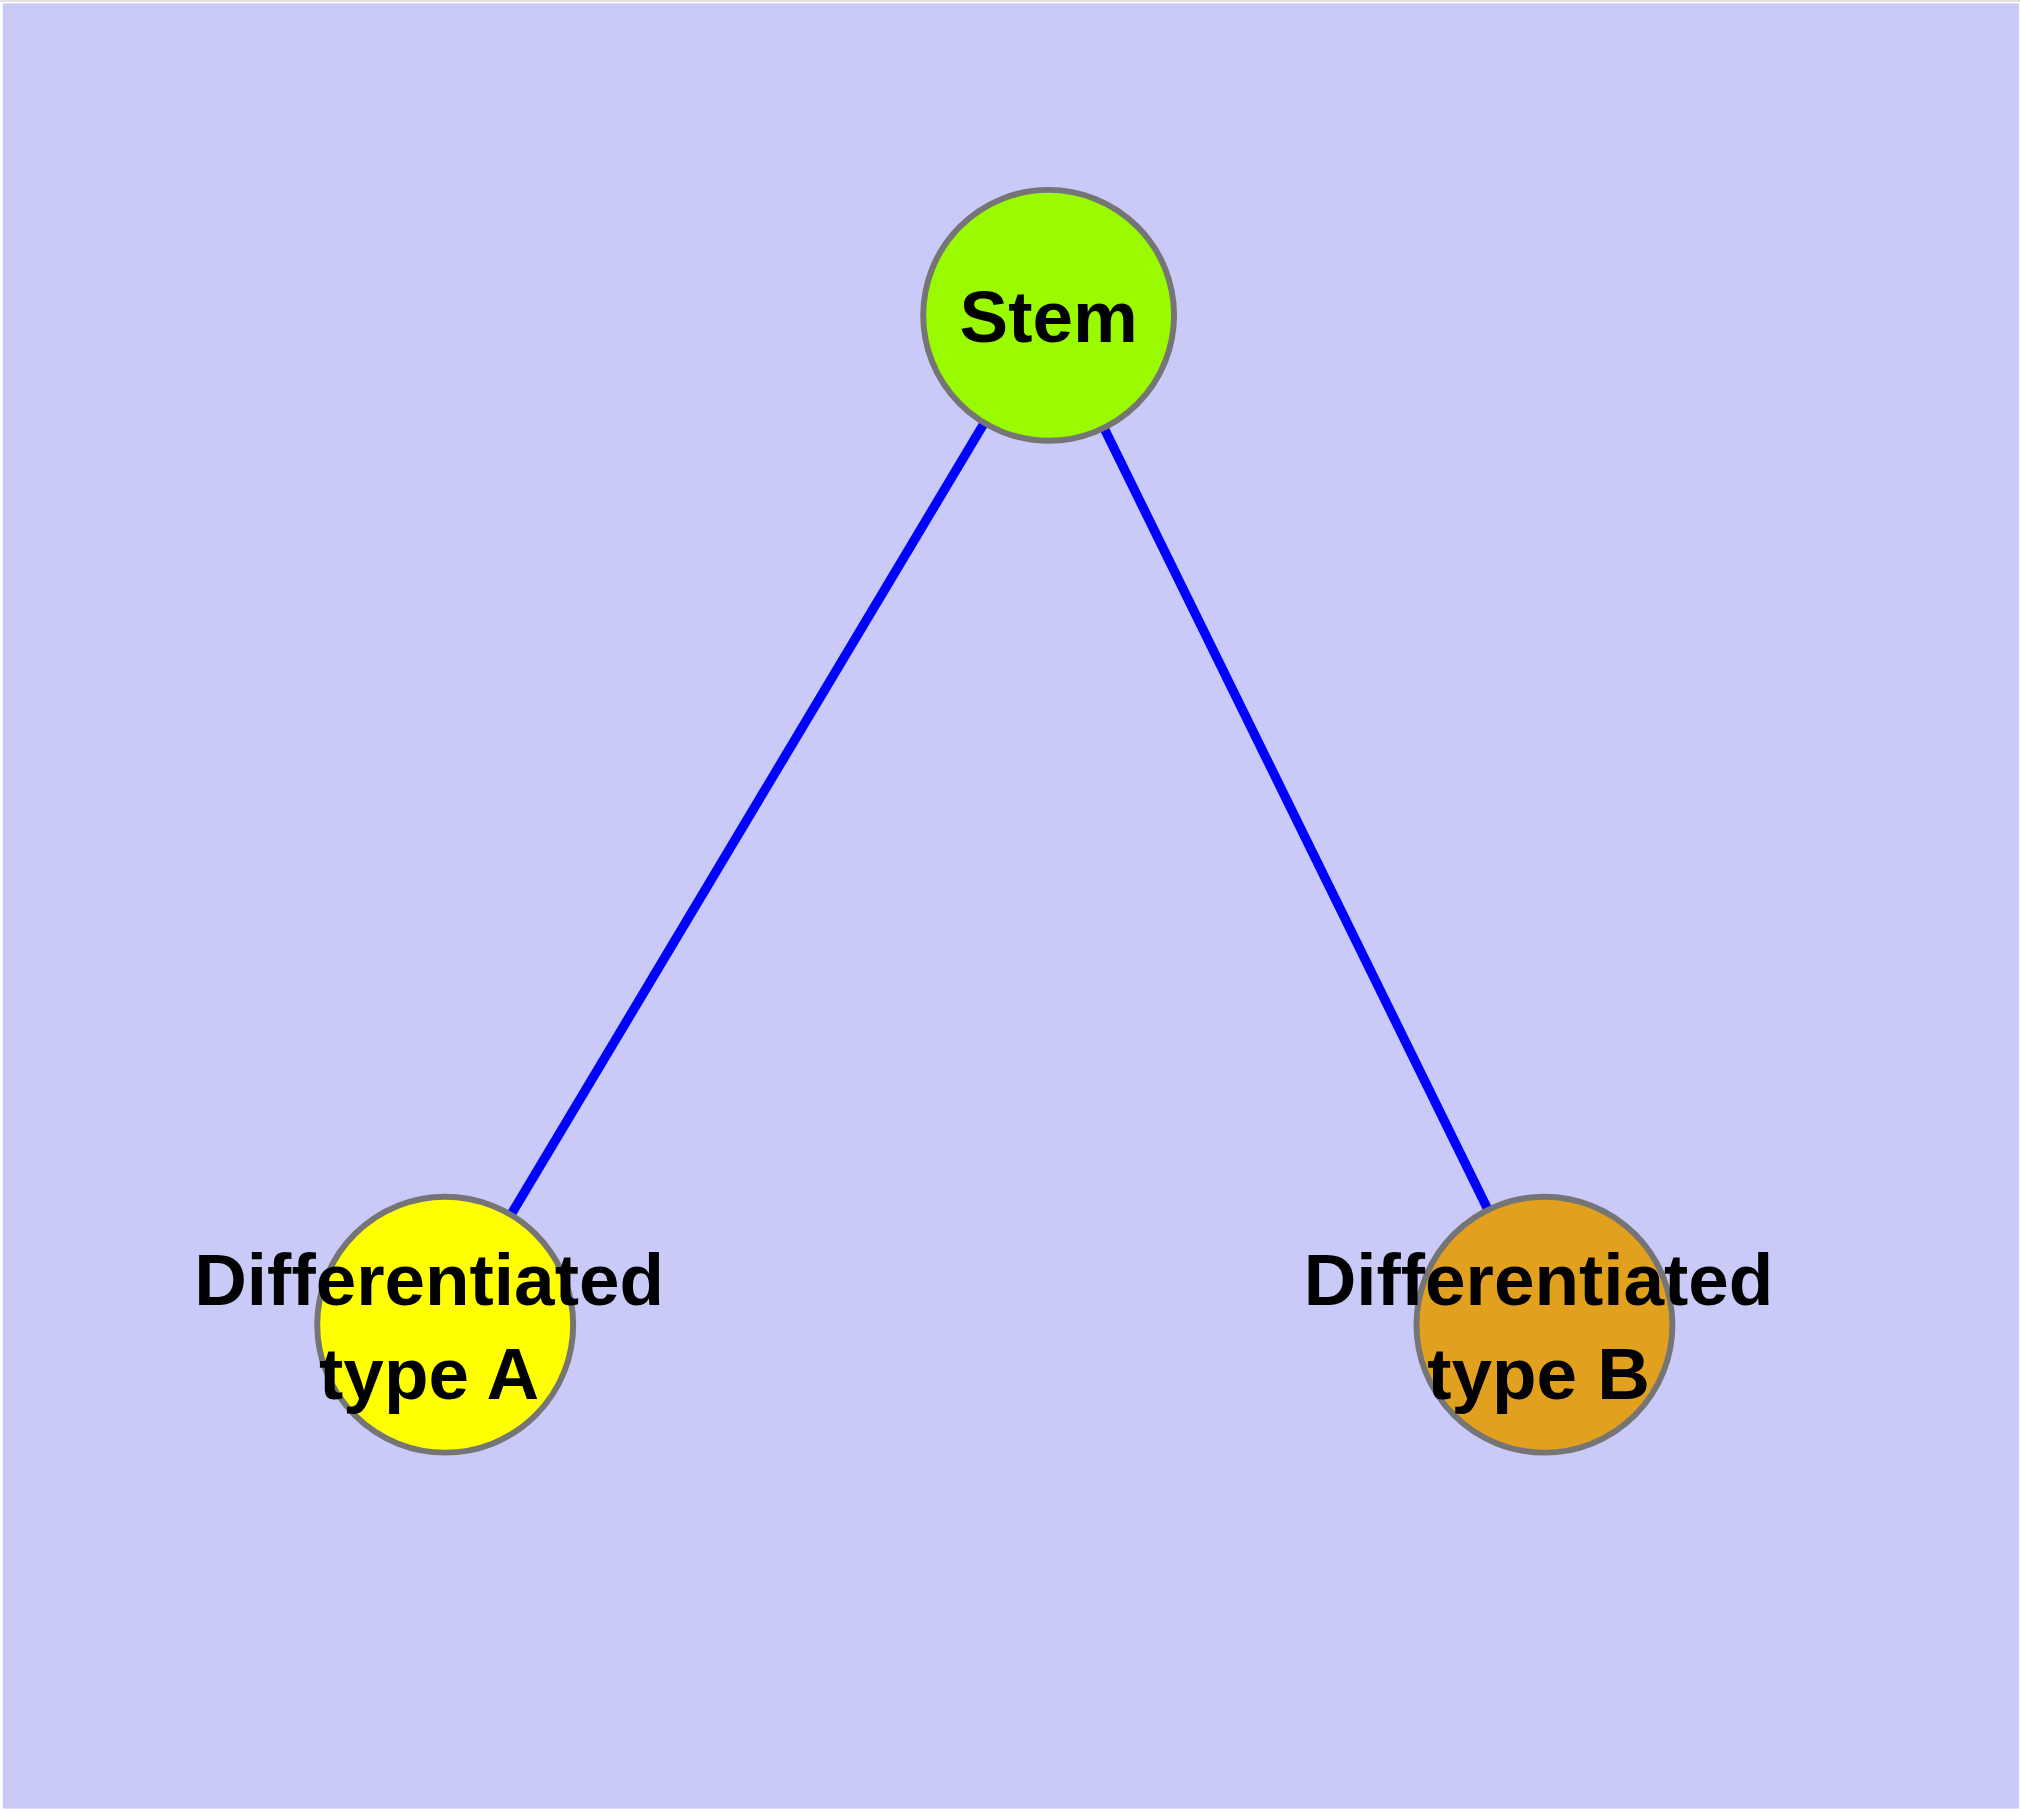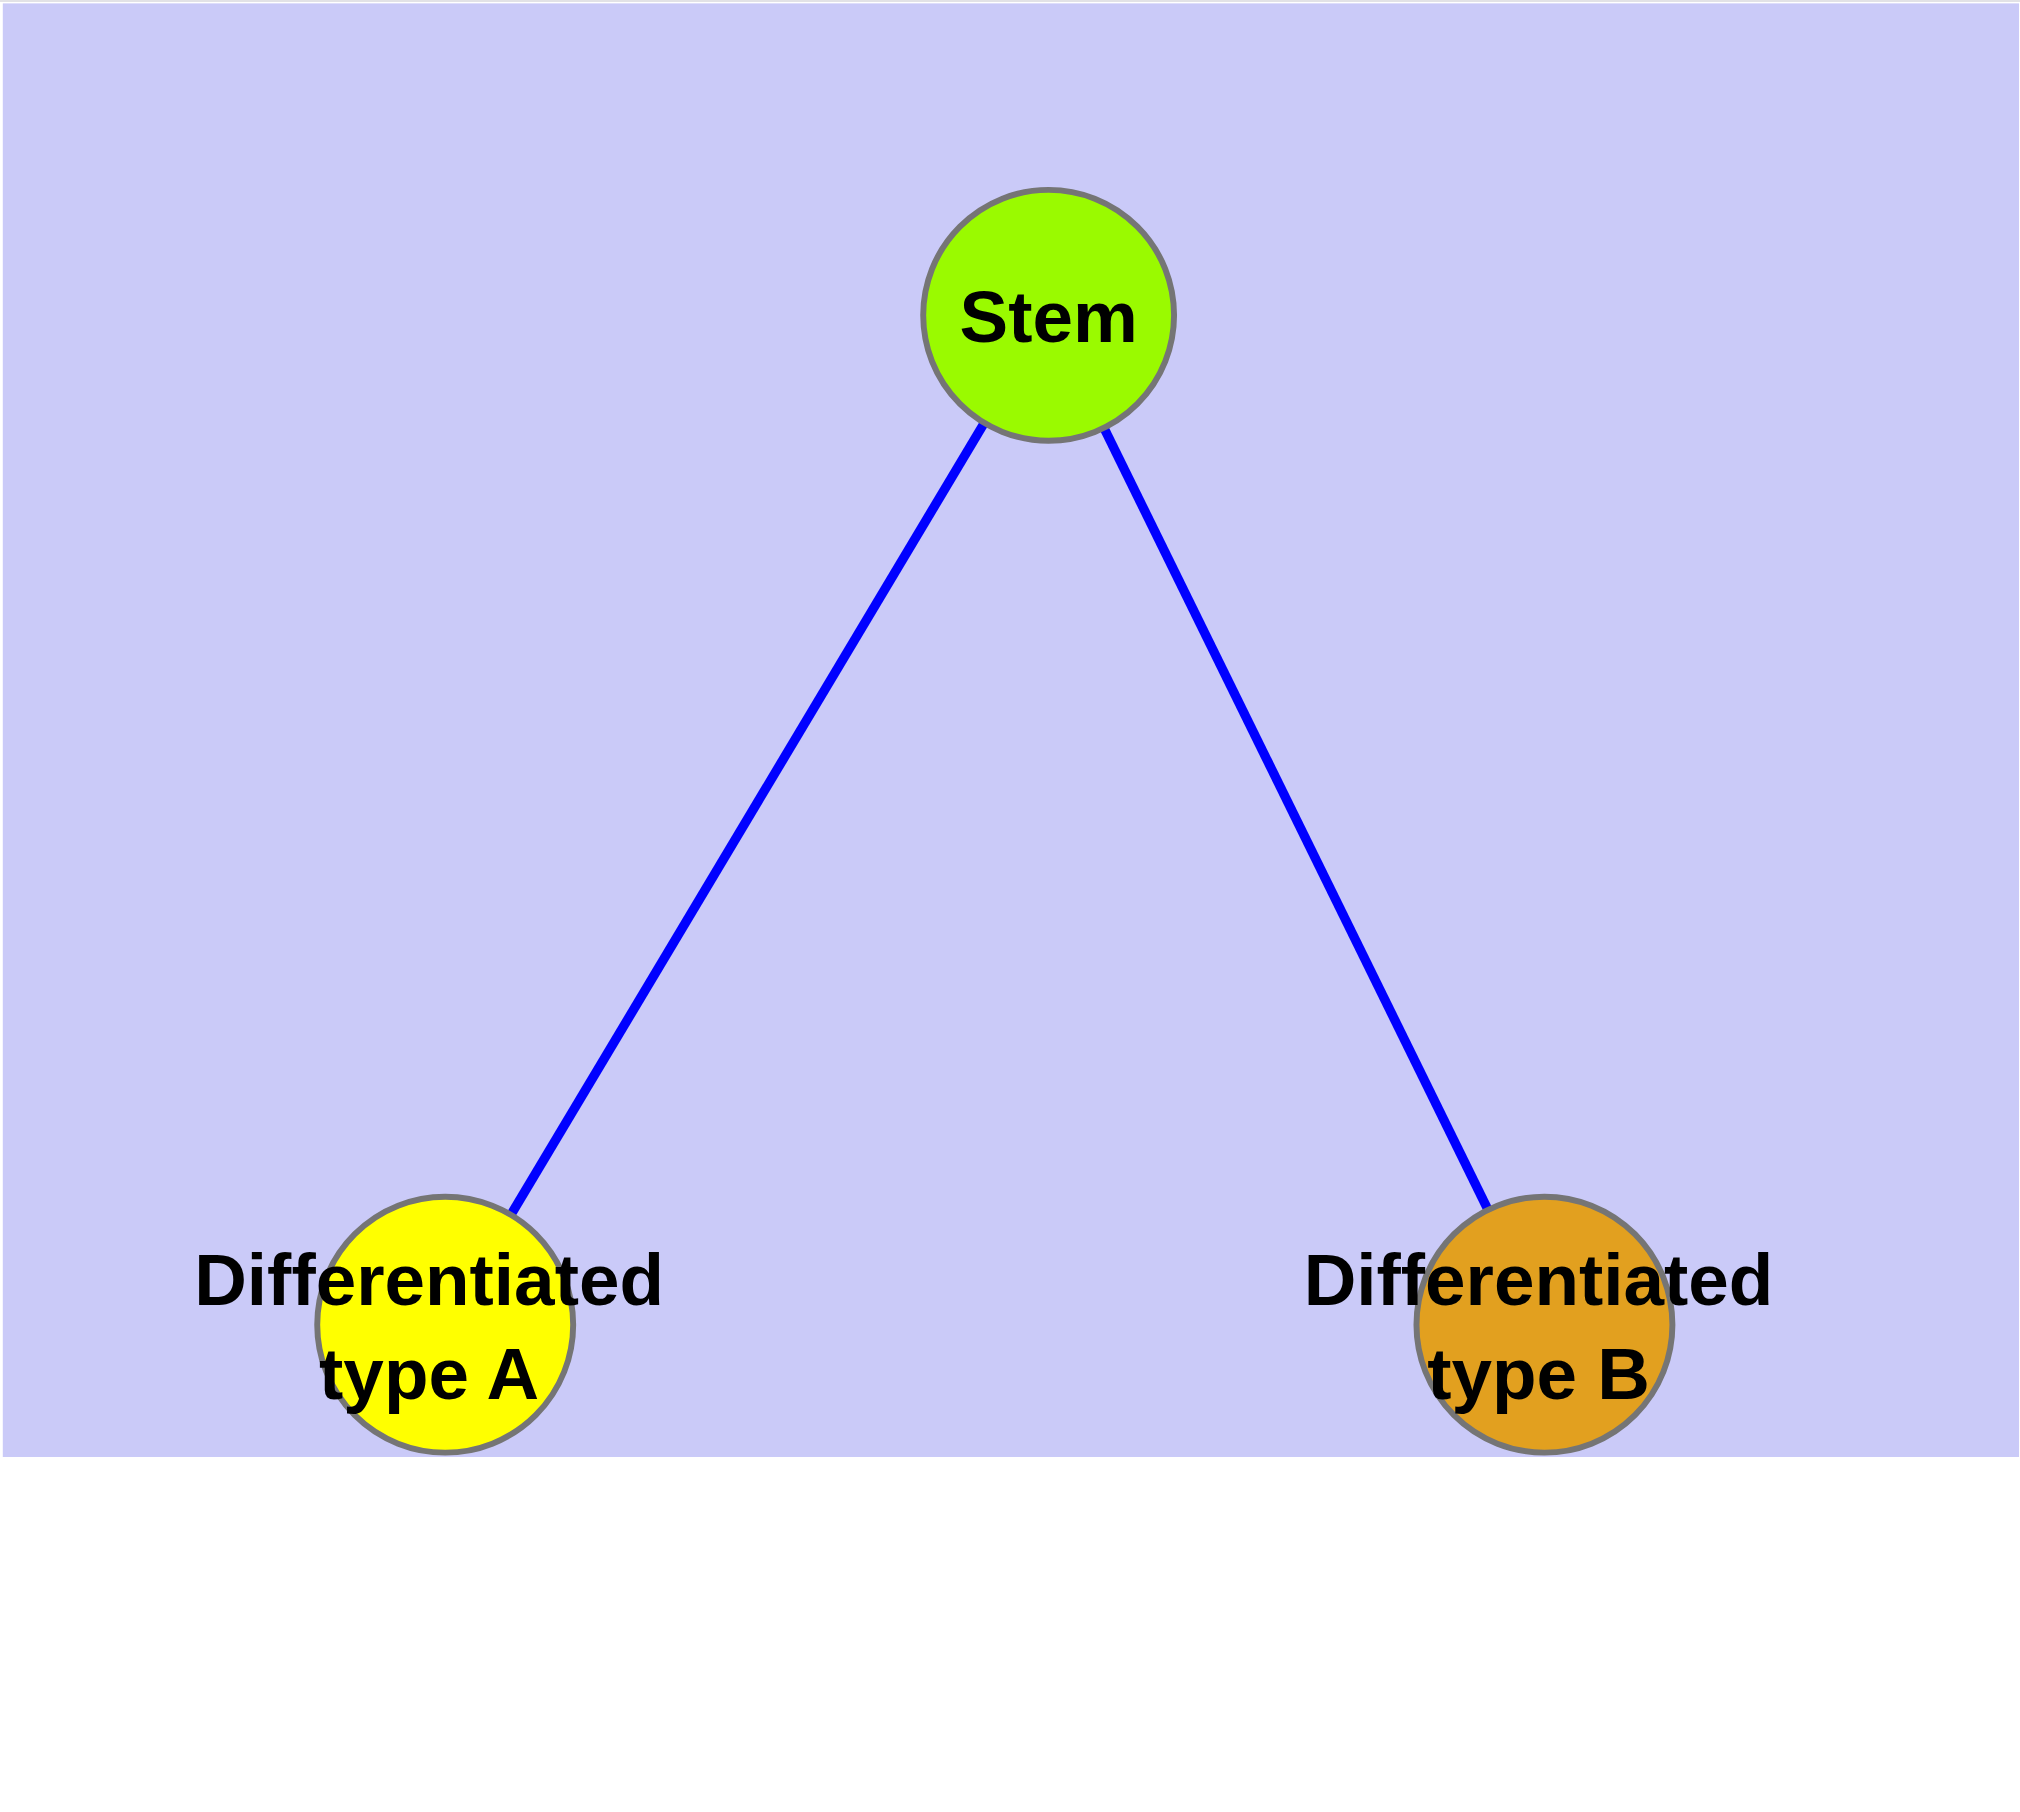--- a/index.html
+++ b/index.html
@@ -3,21 +3,21 @@
 <meta charset="utf-8">
 <style>
   html, body {
     margin: 0;
     padding: 0;
     background: #FFFFFF;
   }
   .page {
     position: relative;
     width: 2021px;
-    height: 1457px;
+    height: 1812px;
     background: #FFFFFF;
     overflow: hidden;
     font-family: "Liberation Sans", sans-serif;
   }
   .page::before {
     
     content: "";
     position: absolute;
     top: 0; left: 0; right: 0;
     height: 1.7px;

